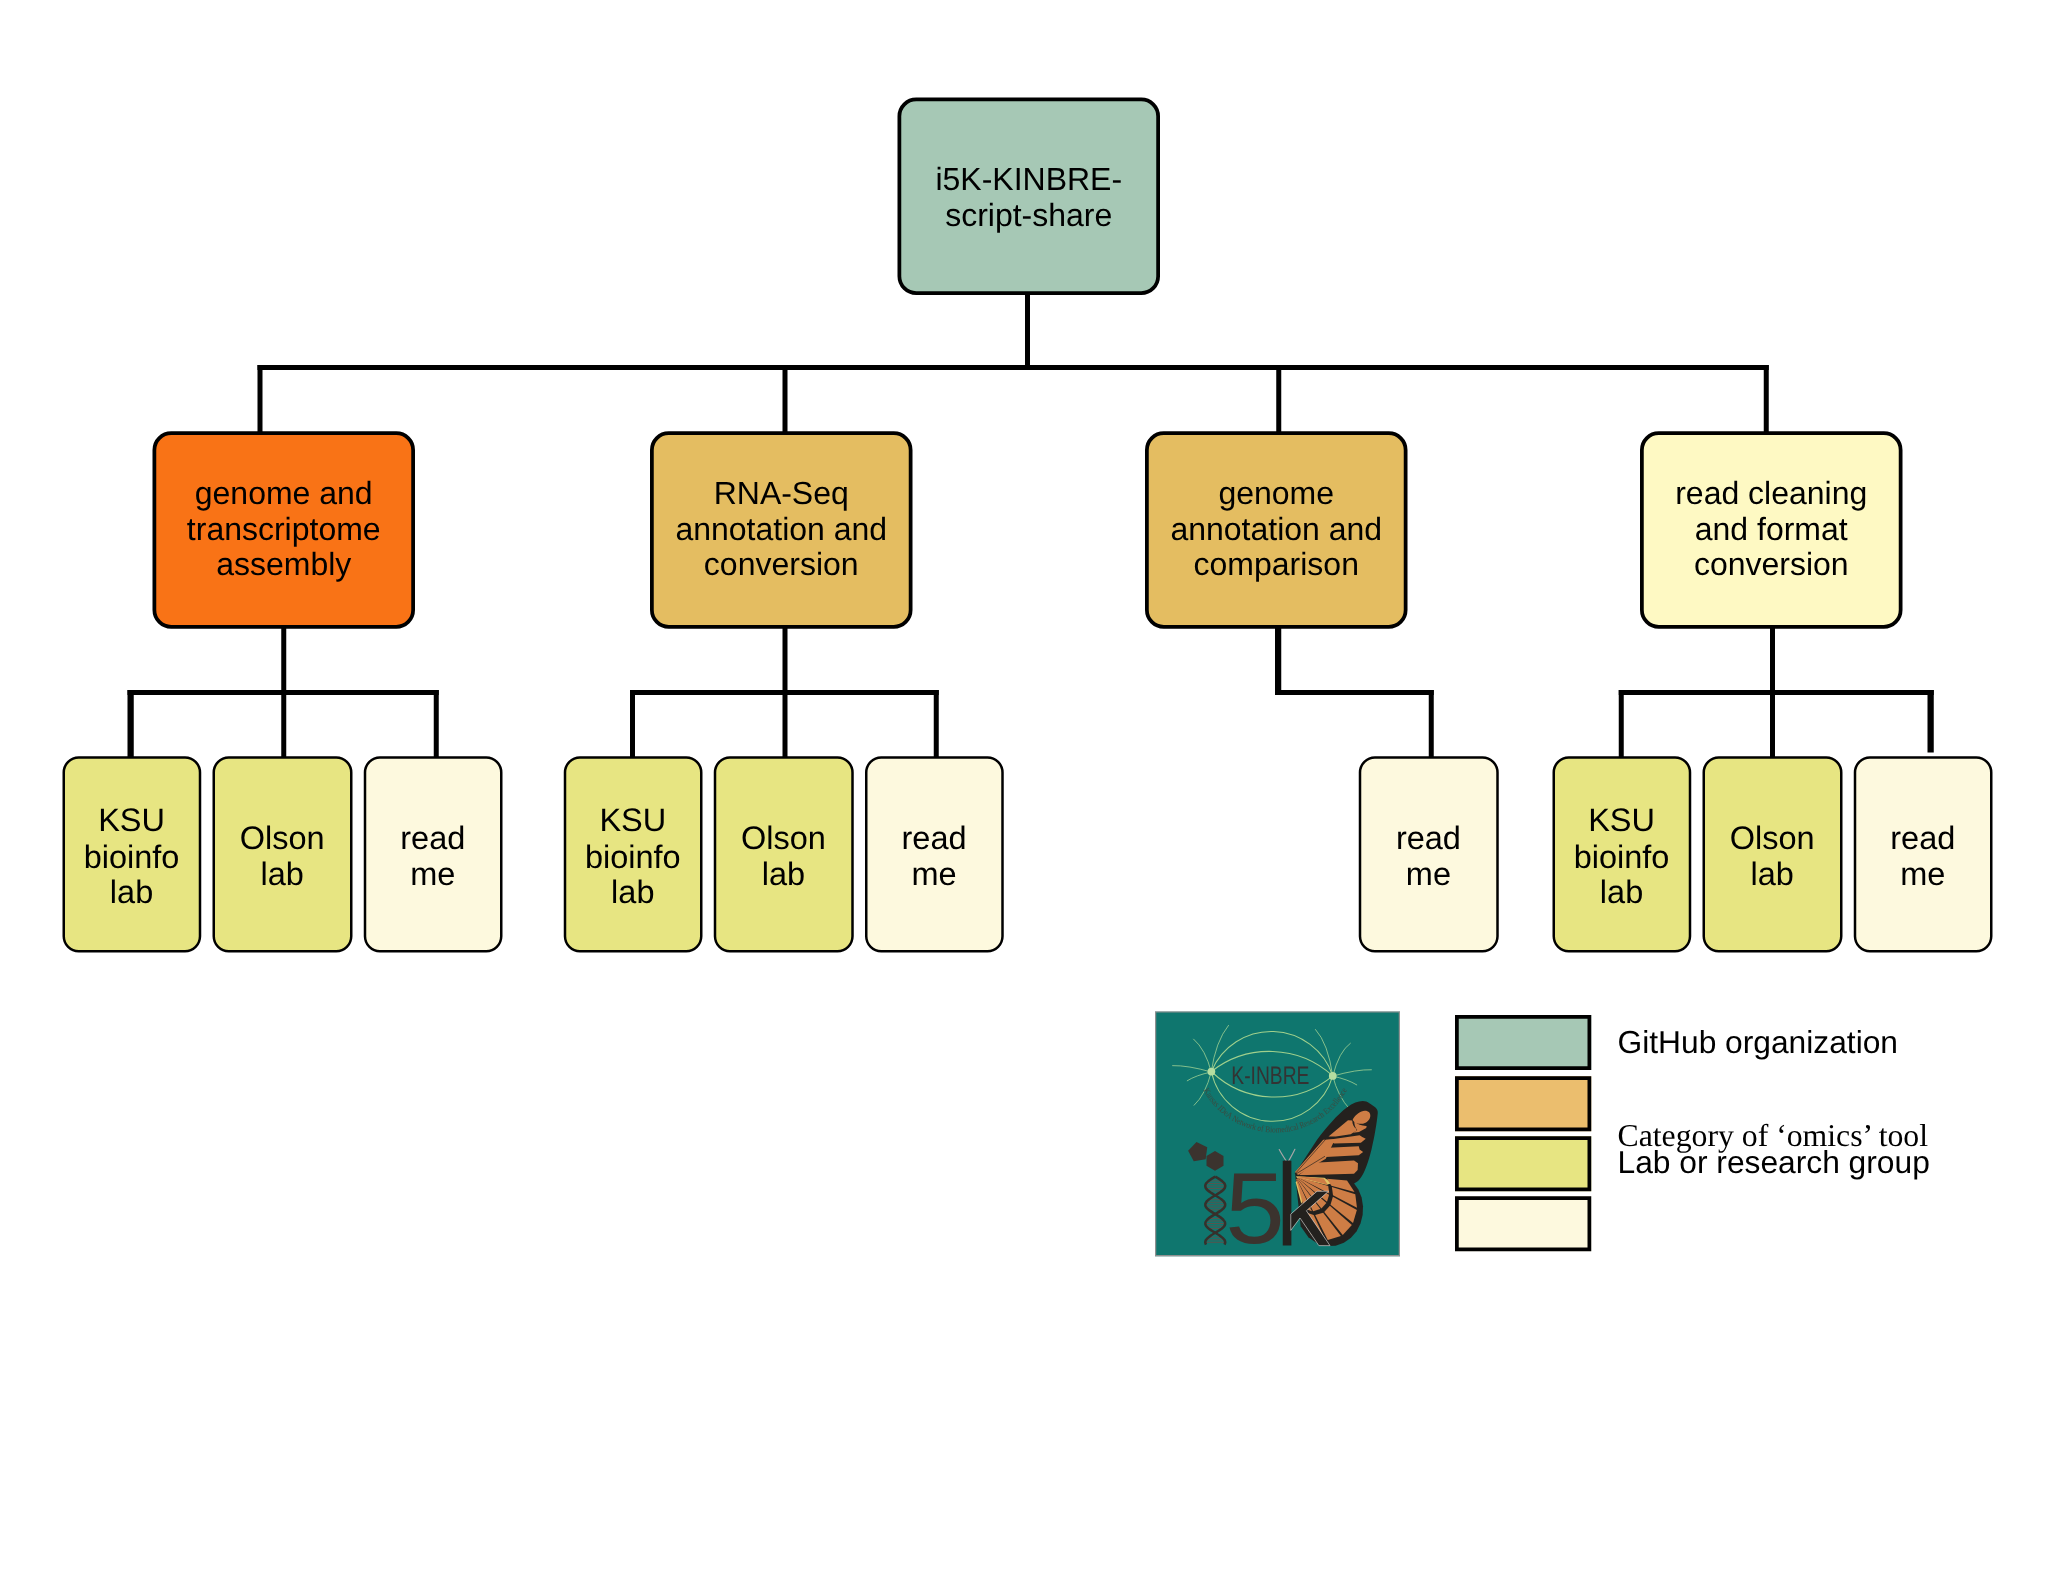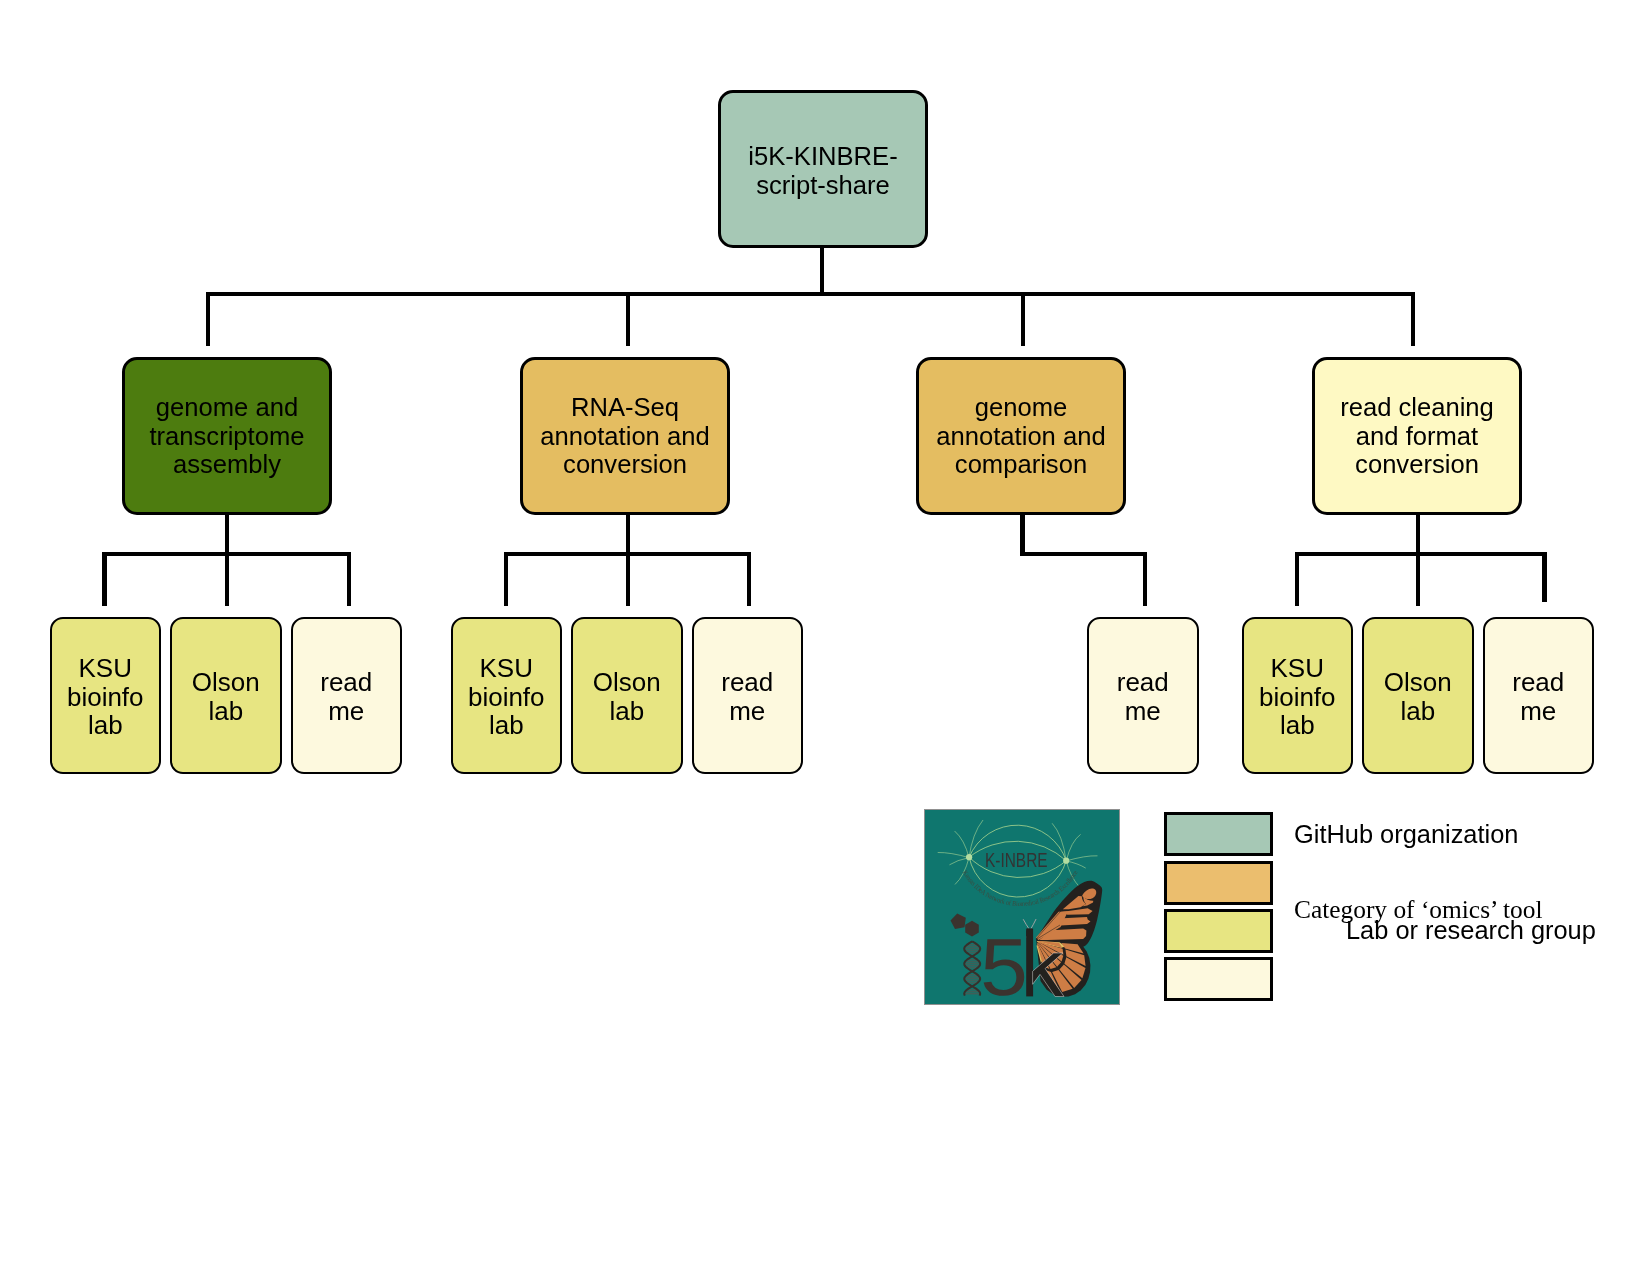--- a/index.html
+++ b/index.html
@@ -17,21 +17,20 @@
 
   .node {
     position:absolute;
     box-sizing:border-box;
     border:3.2px solid #000;
     border-radius:15px;
     display:flex; align-items:center; justify-content:center;
     text-align:center;
     white-space:pre-line;
     z-index:3;
-    margin-top:12px;
   }
   .node.lvl1 { font-size:25.6px; line-height:28.7px; padding-top:4px; }
   .node.lvl2 { font-size:25.6px; line-height:28.7px; padding-top:0px; }
   .node.lvl3 { font-size:26px; line-height:28.7px; border-width:2.8px; border-radius:13px; padding-top:3px; }
 
   .conn { position:absolute; background:#000; z-index:1; }
 
   .legend-swatch { position:absolute; box-sizing:border-box; border:3.4px solid #000; z-index:3; }
   .legend-label { position:absolute; font-size:25.4px; line-height:31px; white-space:pre-line; }
 
@@ -67,21 +66,21 @@
   <div class="conn" style="left:1142.7px; top:551.6px; width:4.2px; height:54px;"></div>
 
   <div class="conn" style="left:1415.8px; top:502px; width:4.2px; height:104px;"></div>
   <div class="conn" style="left:1294.9px; top:551.6px; width:251.7px; height:4.2px;"></div>
   <div class="conn" style="left:1294.9px; top:551.6px; width:4.2px; height:54px;"></div>
   <div class="conn" style="left:1542.4px; top:551.6px; width:4.2px; height:50px;"></div>
 
   <div class="node lvl1" style="left: 718px; top: 78px; width: 210px; height: 158px; background-color: rgb(166, 200, 181);">i5K-KINBRE-
 script-share</div>
 
-  <div class="node lvl2" style="left: 122px; top: 345px; width: 210px; height: 158px; background-color: #4d7c0f;">genome and
+  <div class="node lvl2" style="left: 122px; top: 345px; width: 210px; height: 158px; background-color: #f97316;">genome and
 transcriptome
 assembly</div>
   <div class="node lvl2" style="left: 520px; top: 345px; width: 210px; height: 158px; background-color: rgb(228, 189, 97);">RNA-Seq
 annotation and
 conversion</div>
   <div class="node lvl2" style="left: 916px; top: 345px; width: 210px; height: 158px; background-color: rgb(228, 189, 97);">genome
 annotation and
 comparison</div>
   <div class="node lvl2" style="left: 1312px; top: 345px; width: 210px; height: 158px; background-color: #fef9c3;">read cleaning
 and format
@@ -114,21 +113,21 @@
   <div class="node lvl3" style="left: 1482.5px; top: 605px; width: 111.5px; height: 157px; background-color: rgb(253, 249, 222);">read
 me</div>
 
   <div class="legend-swatch" style="left: 1164px; top: 812px; width: 109px; height: 44px; background-color: rgb(166, 200, 181);"></div>
   <div class="legend-label" style="left:1294px; top:819px;">GitHub organization</div>
 
   <div class="legend-swatch" style="left: 1164px; top: 861px; width: 109px; height: 44px; background-color: rgb(235, 190, 110);"></div>
   <div class="legend-label" style="left:1294px; top:894px;font-family:Liberation Serif, serif;">Category of ‘omics’ tool</div>
 
   <div class="legend-swatch" style="left: 1164px; top: 909px; width: 109px; height: 44px; background-color: rgb(231, 229, 130);"></div>
-  <div class="legend-label" style="left:1346px; top:914.5px;">Lab or research group</div>
+  <div class="legend-label" style="left:1294px; top:914.5px;">Lab or research group</div>
 
   <div class="legend-swatch" style="left: 1164px; top: 957px; width: 109px; height: 44px; background-color: rgb(253, 249, 222);"></div>
 
   <div class="logo-frame" style="left:924px; top:808.7px; width:196px; height:196px;">
     <svg viewBox="0 0 196 196" width="196" height="196" xmlns="http://www.w3.org/2000/svg">
       <defs>
         <path id="subtitle-arc" d="M 37.6 62.2 A 65.8 65.8 0 0 0 152.6 62.2" fill="none"></path>
       </defs>
 
       <g fill="none" stroke="#a0d08c" stroke-width="0.85" stroke-linecap="round">

